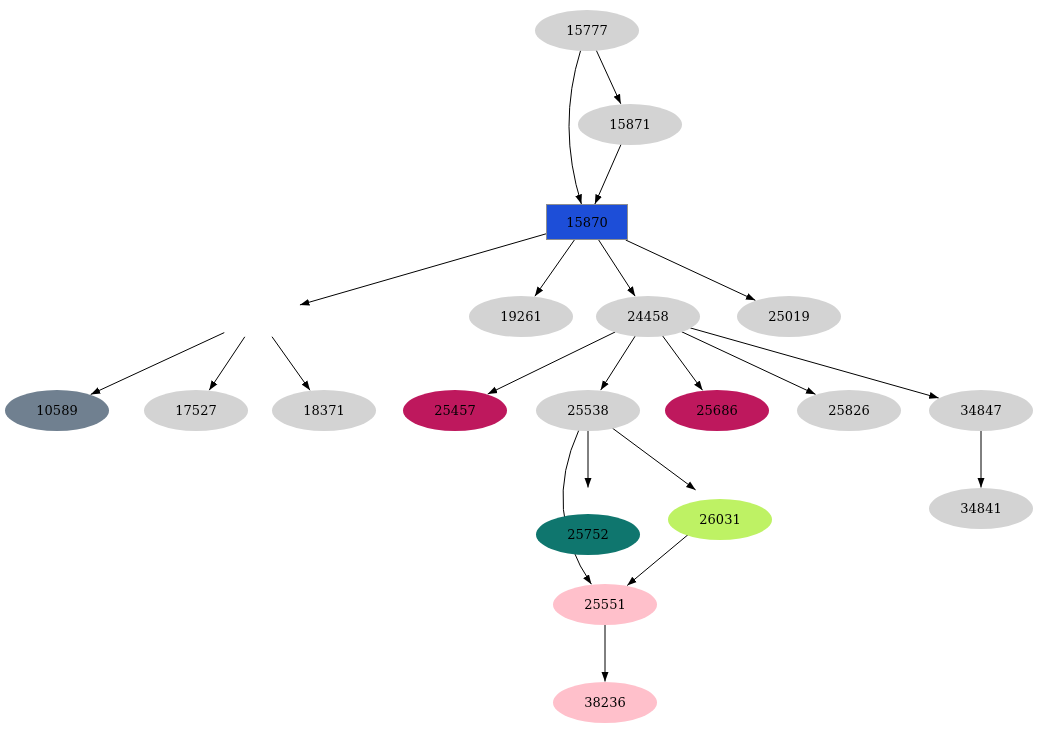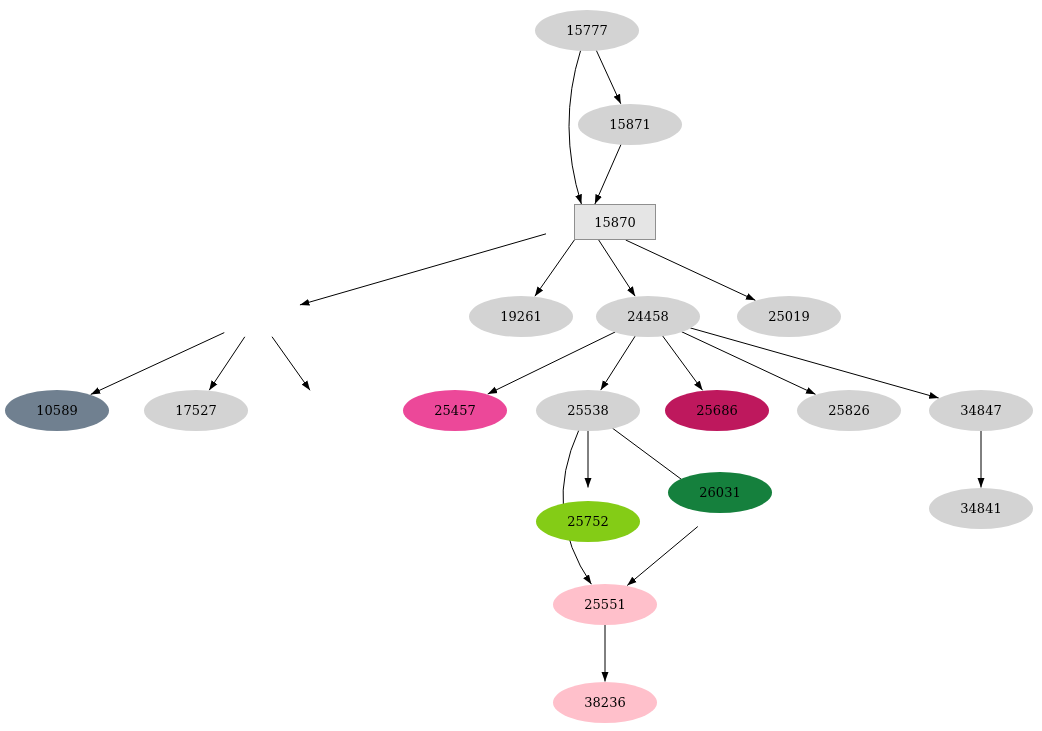--- a/index.html
+++ b/index.html
@@ -70,29 +70,30 @@
       <path class="edge" d="M 588 430.5 L 588 487.5" stroke="#000000" marker-end="url(#arrowhead)"></path>
       <path class="edge" d="M 612.3872855115887 428.10571197072494 L 695.6127144884113 489.89428802927506" stroke="#000000" marker-end="url(#arrowhead)"></path>
       <path class="edge" d="M 578.8246963890849 430.1783537039999 Q 541.7099590917376 511.80118915175495 591.416351964588 584.2117967080885" stroke="#000000" marker-end="url(#arrowhead)"></path>
       <path class="edge" d="M 697.7943885098888 526.5368582873972 L 627.2056114901112 585.4631417126028" stroke="#000000" marker-end="url(#arrowhead)"></path>
       <path class="edge" d="M 981 430.5 L 981 487.5" stroke="#000000" marker-end="url(#arrowhead)"></path>
       <path class="edge" d="M 605 624.5 L 605 681.5" stroke="#000000" marker-end="url(#arrowhead)"></path>
     </svg>
 
 <div class="node" style="left: 535px; top: 9.5px; width: 104px; height: 41px; background: rgb(211, 211, 211);">15777</div>
     <div class="node" style="left: 578px; top: 103.5px; width: 104px; height: 41px; background: rgb(211, 211, 211);">15871</div>
-    <div class="node box" style="left: 546px; top: 204px; width: 82px; height: 36px; background: #e5e5e5; margin-left: 28px;">15870</div>
+    <div class="node box" style="left: 546px; top: 204px; width: 82px; height: 36px; background: #1d4ed8;">15870</div>
     <div class="node" style="left: 469px; top: 295.5px; width: 104px; height: 41px; background: rgb(211, 211, 211);">19261</div>
     <div class="node" style="left: 596px; top: 295.5px; width: 104px; height: 41px; background: rgb(211, 211, 211);">24458</div>
     <div class="node" style="left: 737px; top: 295.5px; width: 104px; height: 41px; background: rgb(211, 211, 211);">25019</div>
     <div class="node" style="left: 5px; top: 389.5px; width: 104px; height: 41px; background: rgb(112, 128, 144);">10589</div>
     <div class="node" style="left: 144px; top: 389.5px; width: 104px; height: 41px; background: rgb(211, 211, 211);">17527</div>
-    <div class="node" style="left: 403px; top: 389.5px; width: 104px; height: 41px; background: #ec4899;">25457</div>
+    <div class="node" style="left: 272px; top: 389.5px; width: 104px; height: 41px; background: rgb(211, 211, 211);">18371</div>
+    <div class="node" style="left: 403px; top: 389.5px; width: 104px; height: 41px; background: #be185d;">25457</div>
     <div class="node" style="left: 536px; top: 389.5px; width: 104px; height: 41px; background: rgb(211, 211, 211);">25538</div>
     <div class="node" style="left: 665px; top: 389.5px; width: 104px; height: 41px; background: #be185d;">25686</div>
     <div class="node" style="left: 797px; top: 389.5px; width: 104px; height: 41px; background: rgb(211, 211, 211);">25826</div>
     <div class="node" style="left: 929px; top: 389.5px; width: 104px; height: 41px; background: rgb(211, 211, 211);">34847</div>
-    <div class="node" style="left: 536px; top: 501px; width: 104px; height: 41px; background: #84cc16;">25752</div>
-    <div class="node" style="left: 668px; top: 472px; width: 104px; height: 41px; background: #15803d;">26031</div>
+    <div class="node" style="left: 536px; top: 514px; width: 104px; height: 41px; background: #0f766e;">25752</div>
+    <div class="node" style="left: 668px; top: 499px; width: 104px; height: 41px; background: #bef264;">26031</div>
     <div class="node" style="left: 929px; top: 487.5px; width: 104px; height: 41px; background: rgb(211, 211, 211);">34841</div>
     <div class="node" style="left: 553px; top: 583.5px; width: 104px; height: 41px; background: rgb(255, 192, 203);">25551</div>
     <div class="node" style="left: 553px; top: 681.5px; width: 104px; height: 41px; background: rgb(255, 192, 203);">38236</div>
   </div>
 
 </body></html>

